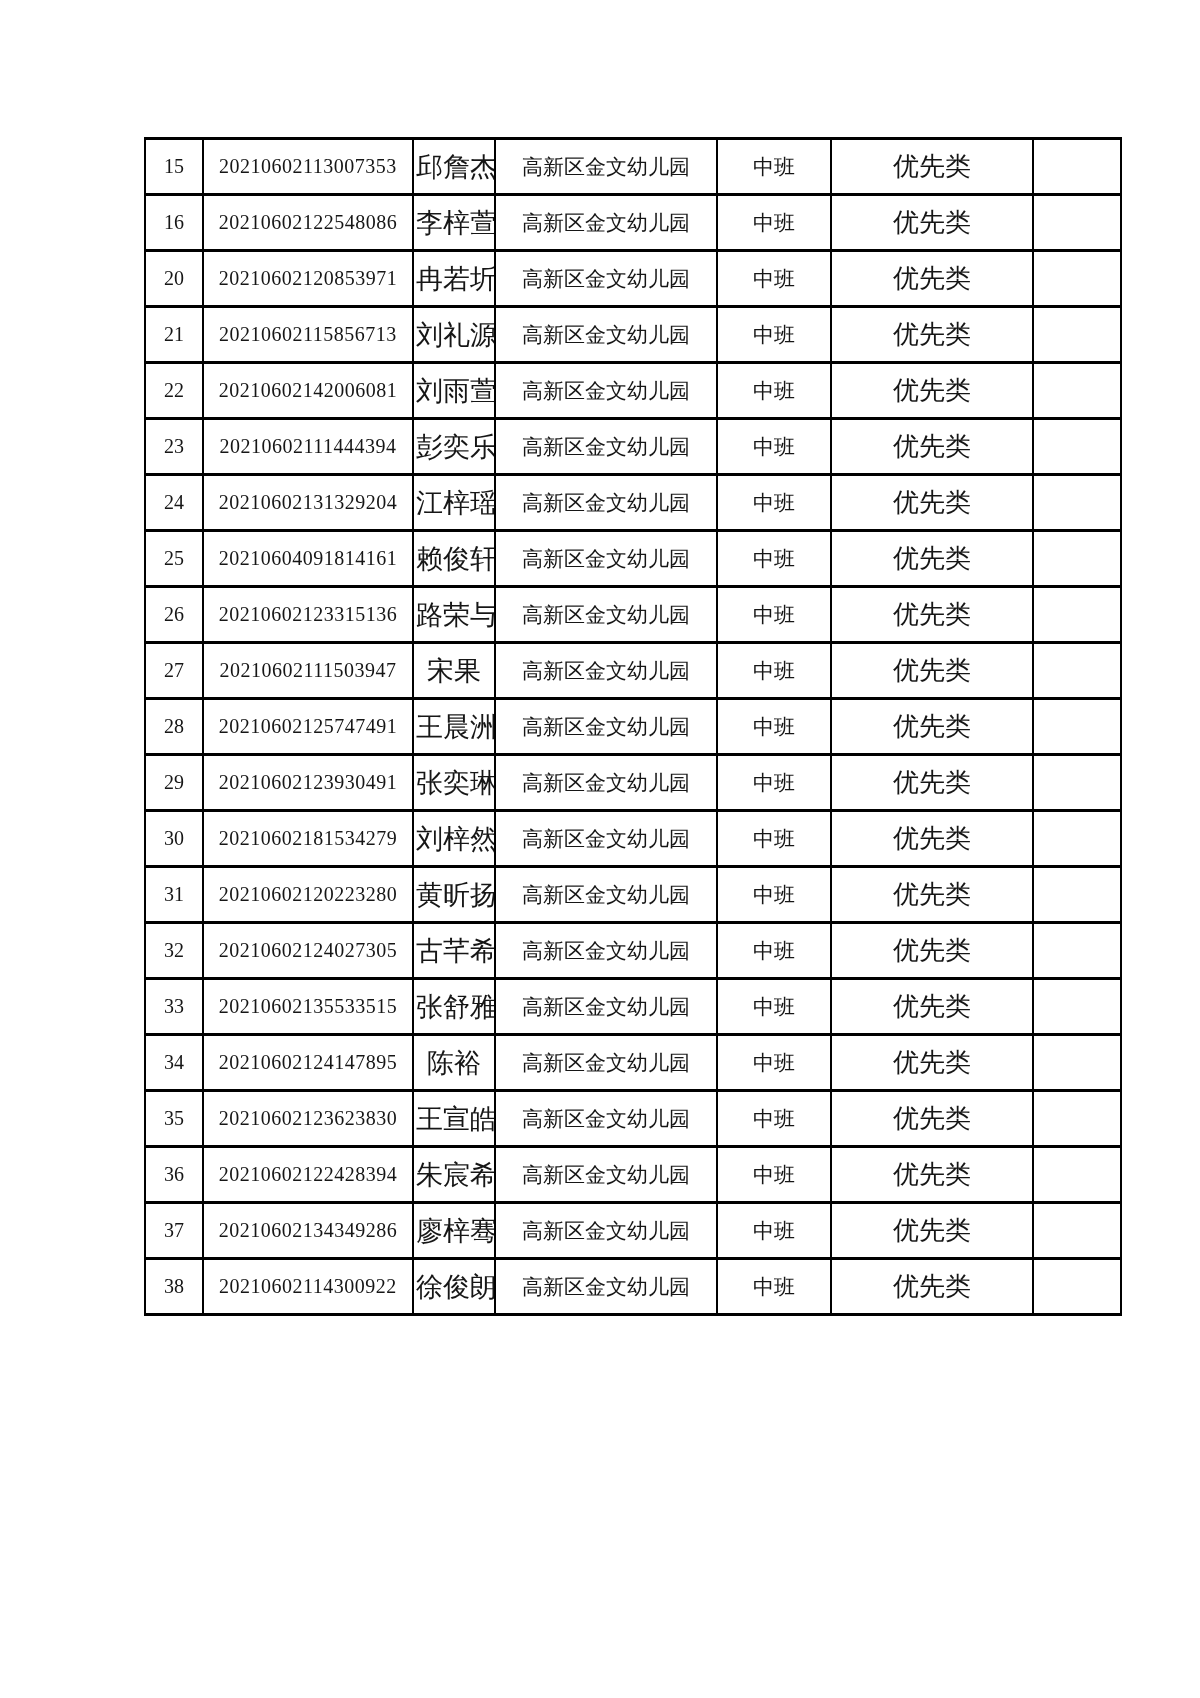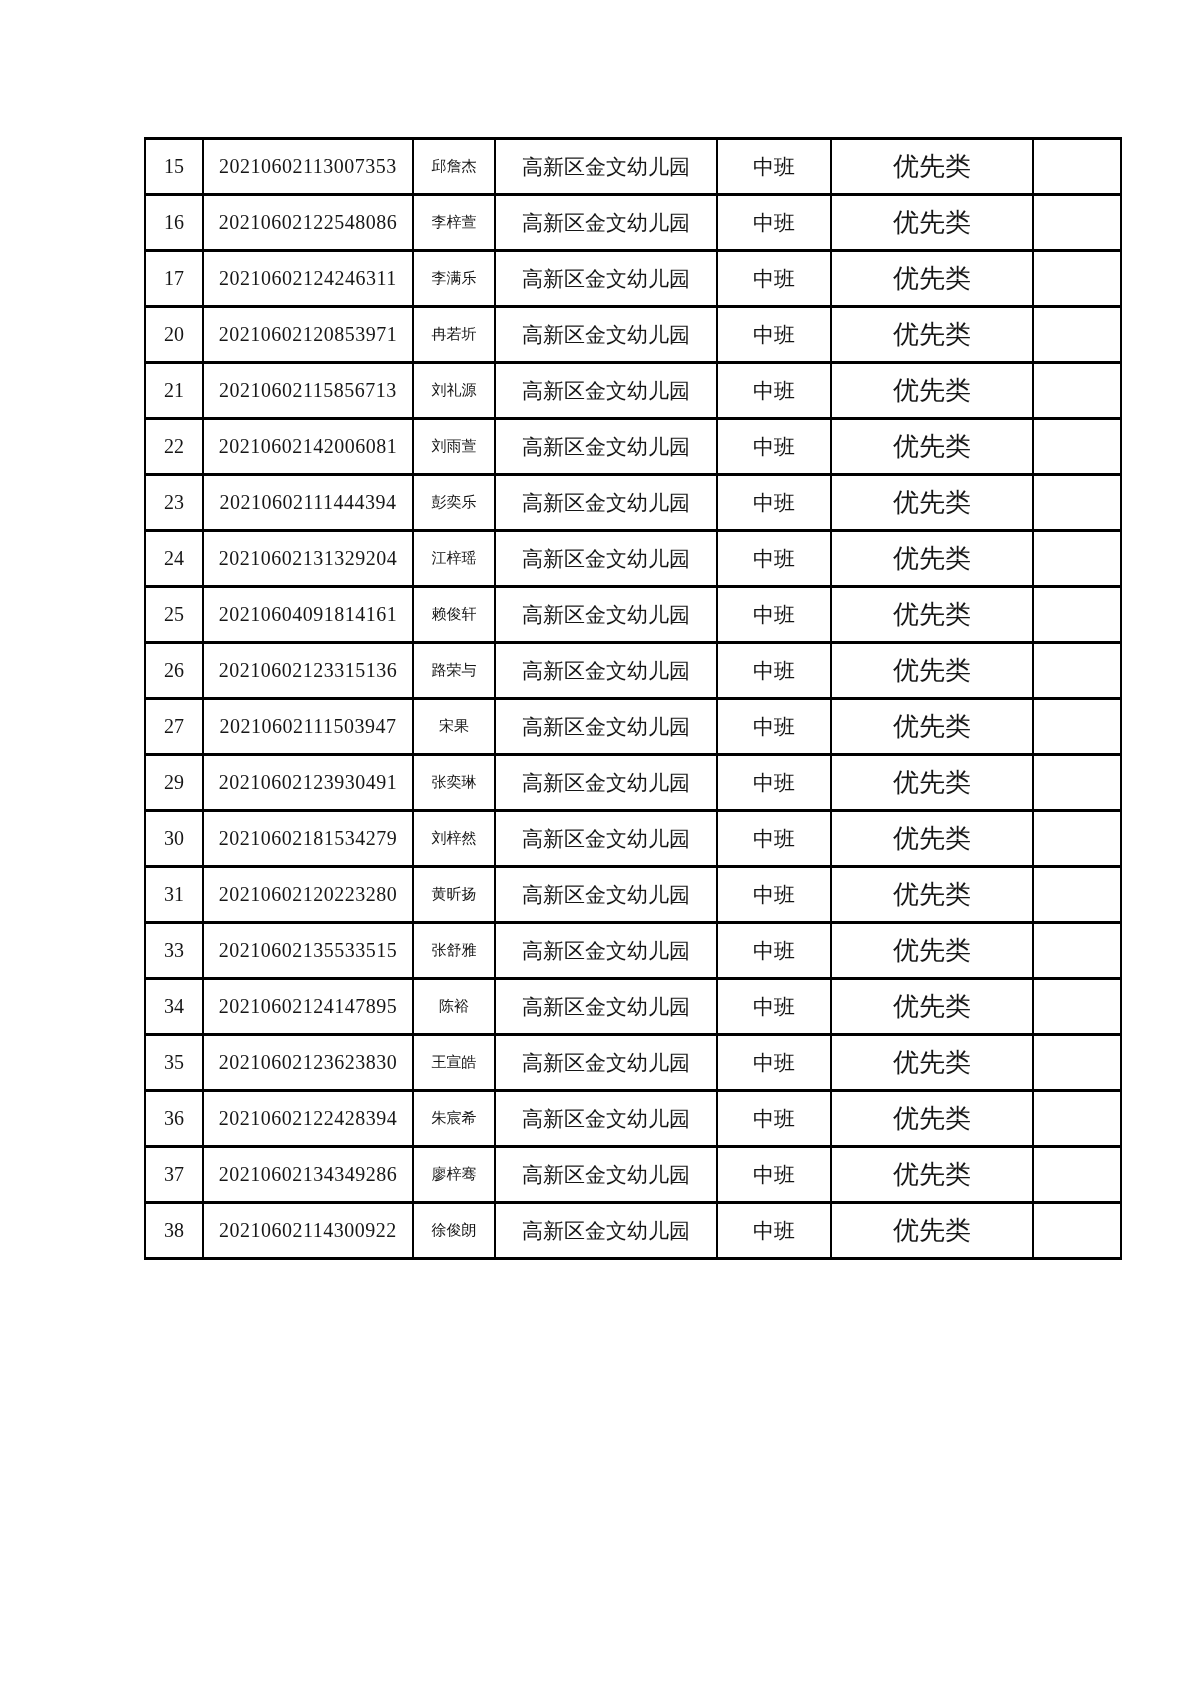--- a/index.html
+++ b/index.html
@@ -34,21 +34,21 @@
     text-align: center;
     vertical-align: middle;
     color: #161616;
     background: #ffffff;
     overflow: hidden;
     white-space: nowrap;
     font-family: "Liberation Serif", "DejaVu Serif", serif;
   }
   td.c-idx   { font-size: 20px; }
   td.c-reg   { font-size: 20px; letter-spacing: 0.5px; }
-  td.c-name  { font-size: 15px; }
+  td.c-name  { font-size: 27px; }
   td.c-school{ font-size: 21px; }
   td.c-class { font-size: 21px; }
   td.c-cat   { font-size: 26px; }
   td.c-remark{ font-size: 20px; }
 </style>
 </head>
 <body>
 
 <div class="page">
   <table class="roster">
@@ -74,29 +74,20 @@
         <tr>
     <td class="c-idx">16</td>
     <td class="c-reg">20210602122548086</td>
     <td class="c-name">李梓萱</td>
     <td class="c-school">高新区金文幼儿园</td>
     <td class="c-class">中班</td>
     <td class="c-cat">优先类</td>
     <td class="c-remark"></td>
   </tr>
         <tr>
-    <td class="c-idx">17</td>
-    <td class="c-reg">20210602124246311</td>
-    <td class="c-name">李满乐</td>
-    <td class="c-school">高新区金文幼儿园</td>
-    <td class="c-class">中班</td>
-    <td class="c-cat">优先类</td>
-    <td class="c-remark"></td>
-  </tr>
-        <tr>
     <td class="c-idx">20</td>
     <td class="c-reg">20210602120853971</td>
     <td class="c-name">冉若圻</td>
     <td class="c-school">高新区金文幼儿园</td>
     <td class="c-class">中班</td>
     <td class="c-cat">优先类</td>
     <td class="c-remark"></td>
   </tr>
         <tr>
     <td class="c-idx">21</td>
@@ -155,20 +146,29 @@
         <tr>
     <td class="c-idx">27</td>
     <td class="c-reg">20210602111503947</td>
     <td class="c-name">宋果</td>
     <td class="c-school">高新区金文幼儿园</td>
     <td class="c-class">中班</td>
     <td class="c-cat">优先类</td>
     <td class="c-remark"></td>
   </tr>
         <tr>
+    <td class="c-idx">28</td>
+    <td class="c-reg">20210602125747491</td>
+    <td class="c-name">王晨洲</td>
+    <td class="c-school">高新区金文幼儿园</td>
+    <td class="c-class">中班</td>
+    <td class="c-cat">优先类</td>
+    <td class="c-remark"></td>
+  </tr>
+        <tr>
     <td class="c-idx">29</td>
     <td class="c-reg">20210602123930491</td>
     <td class="c-name">张奕琳</td>
     <td class="c-school">高新区金文幼儿园</td>
     <td class="c-class">中班</td>
     <td class="c-cat">优先类</td>
     <td class="c-remark"></td>
   </tr>
         <tr>
     <td class="c-idx">30</td>
@@ -176,20 +176,29 @@
     <td class="c-name">刘梓然</td>
     <td class="c-school">高新区金文幼儿园</td>
     <td class="c-class">中班</td>
     <td class="c-cat">优先类</td>
     <td class="c-remark"></td>
   </tr>
         <tr>
     <td class="c-idx">31</td>
     <td class="c-reg">20210602120223280</td>
     <td class="c-name">黄昕扬</td>
+    <td class="c-school">高新区金文幼儿园</td>
+    <td class="c-class">中班</td>
+    <td class="c-cat">优先类</td>
+    <td class="c-remark"></td>
+  </tr>
+        <tr>
+    <td class="c-idx">32</td>
+    <td class="c-reg">20210602124027305</td>
+    <td class="c-name">古芊希</td>
     <td class="c-school">高新区金文幼儿园</td>
     <td class="c-class">中班</td>
     <td class="c-cat">优先类</td>
     <td class="c-remark"></td>
   </tr>
         <tr>
     <td class="c-idx">33</td>
     <td class="c-reg">20210602135533515</td>
     <td class="c-name">张舒雅</td>
     <td class="c-school">高新区金文幼儿园</td>

